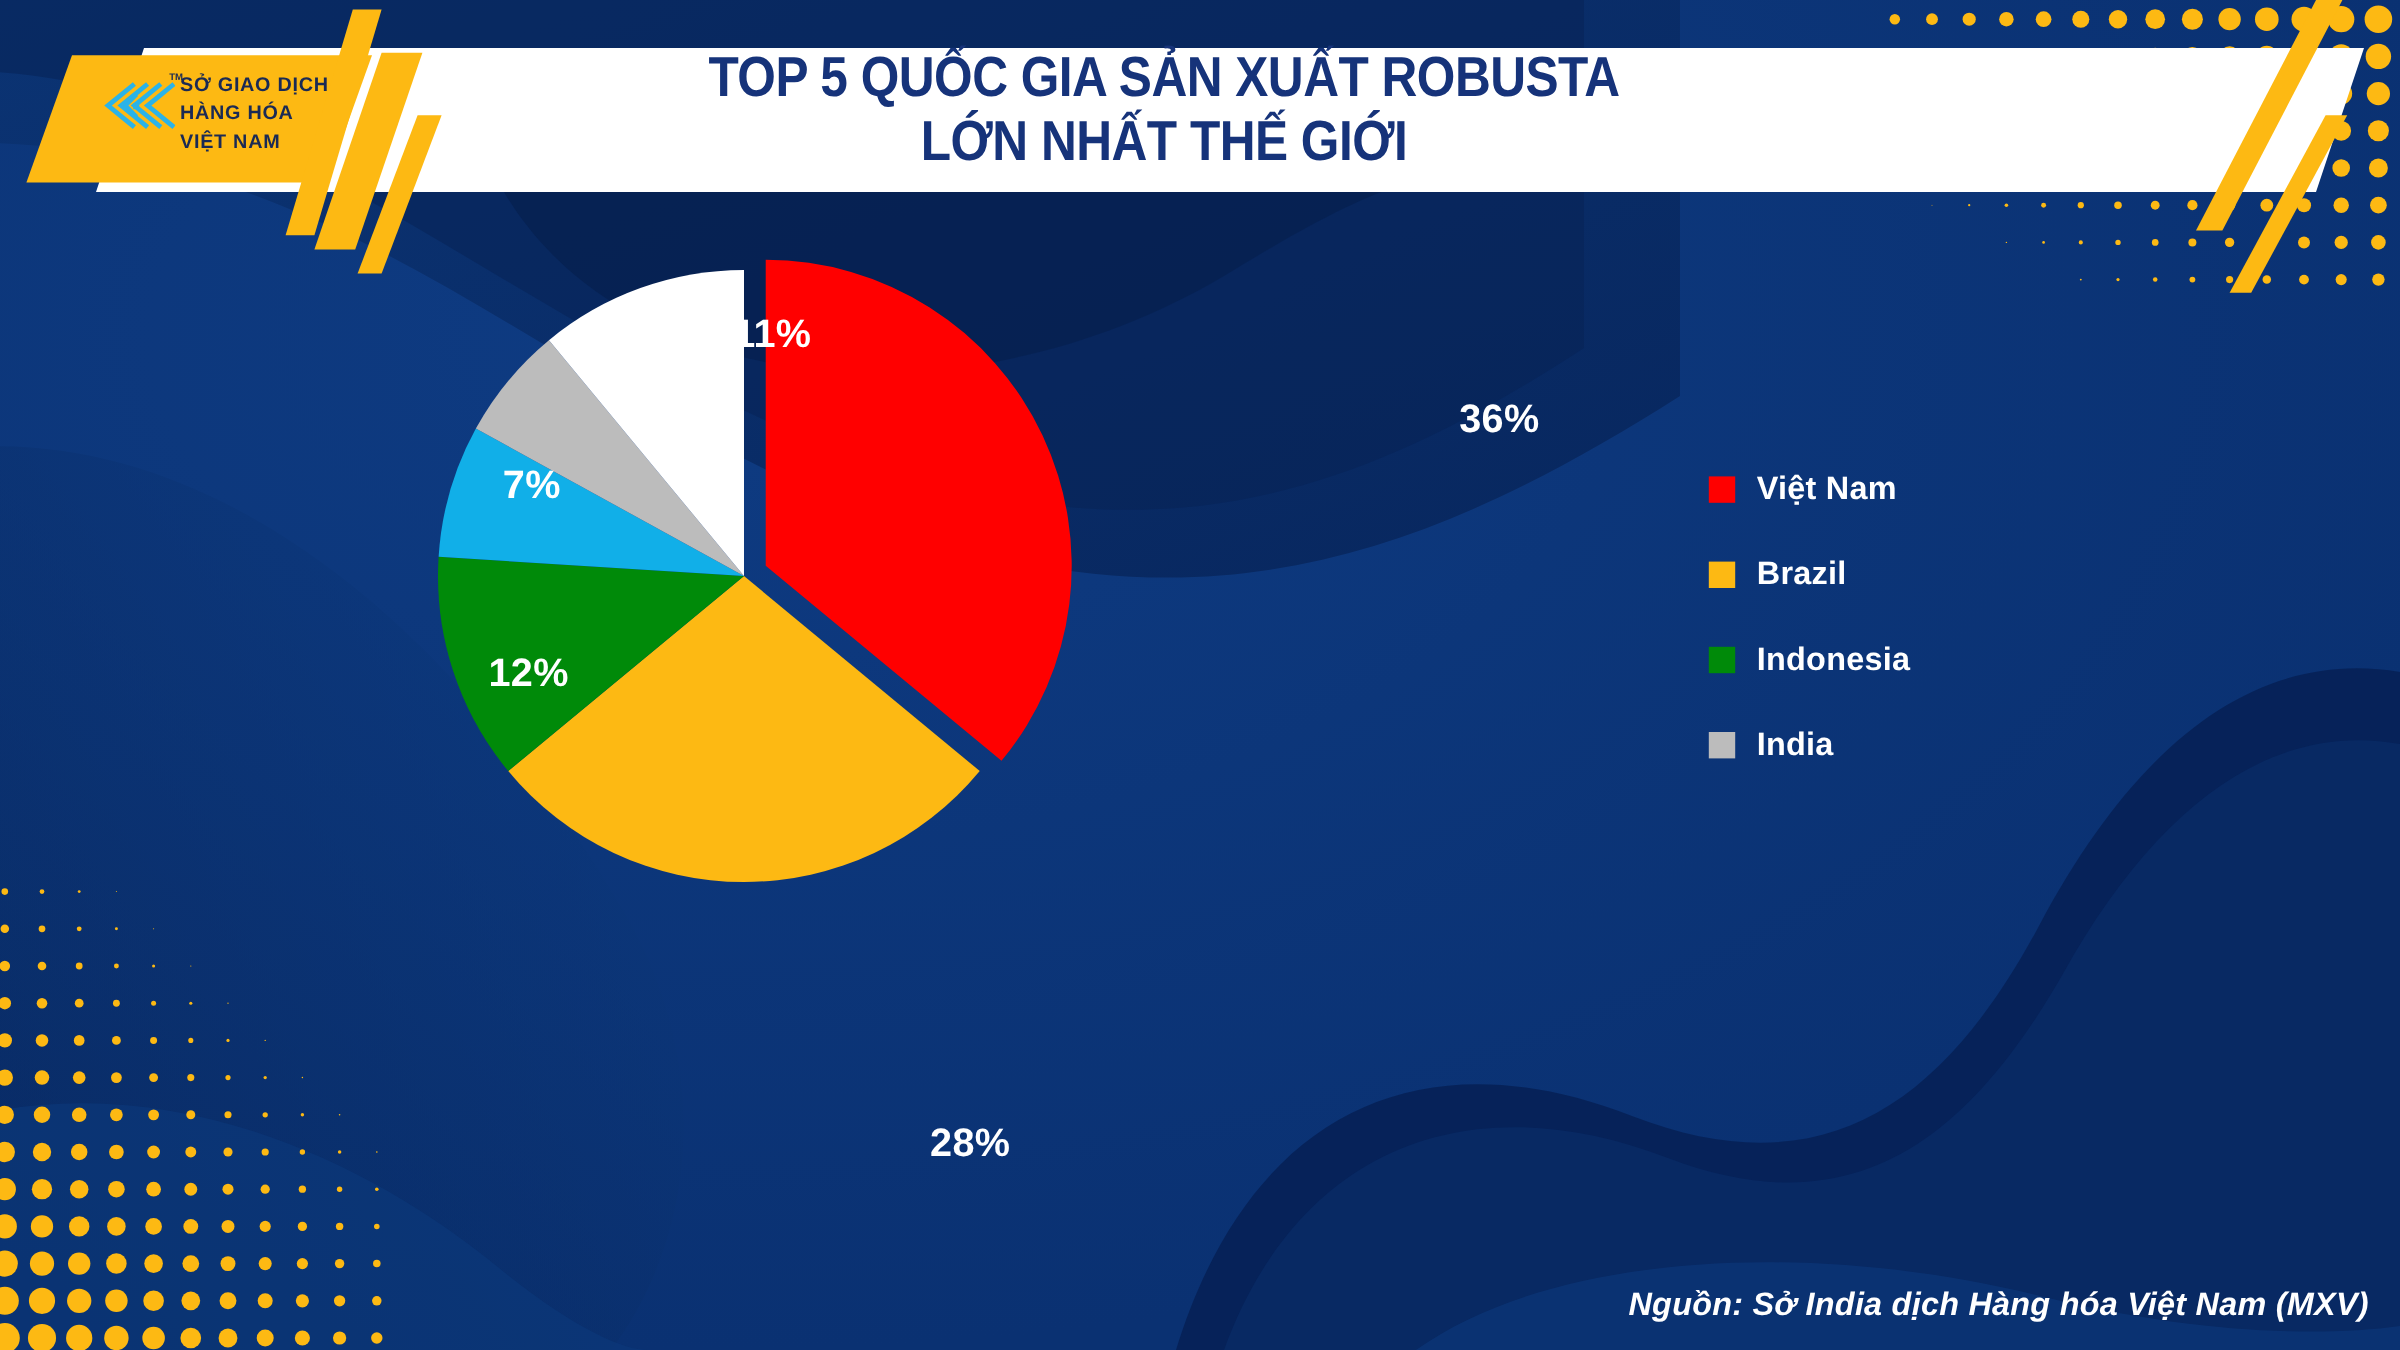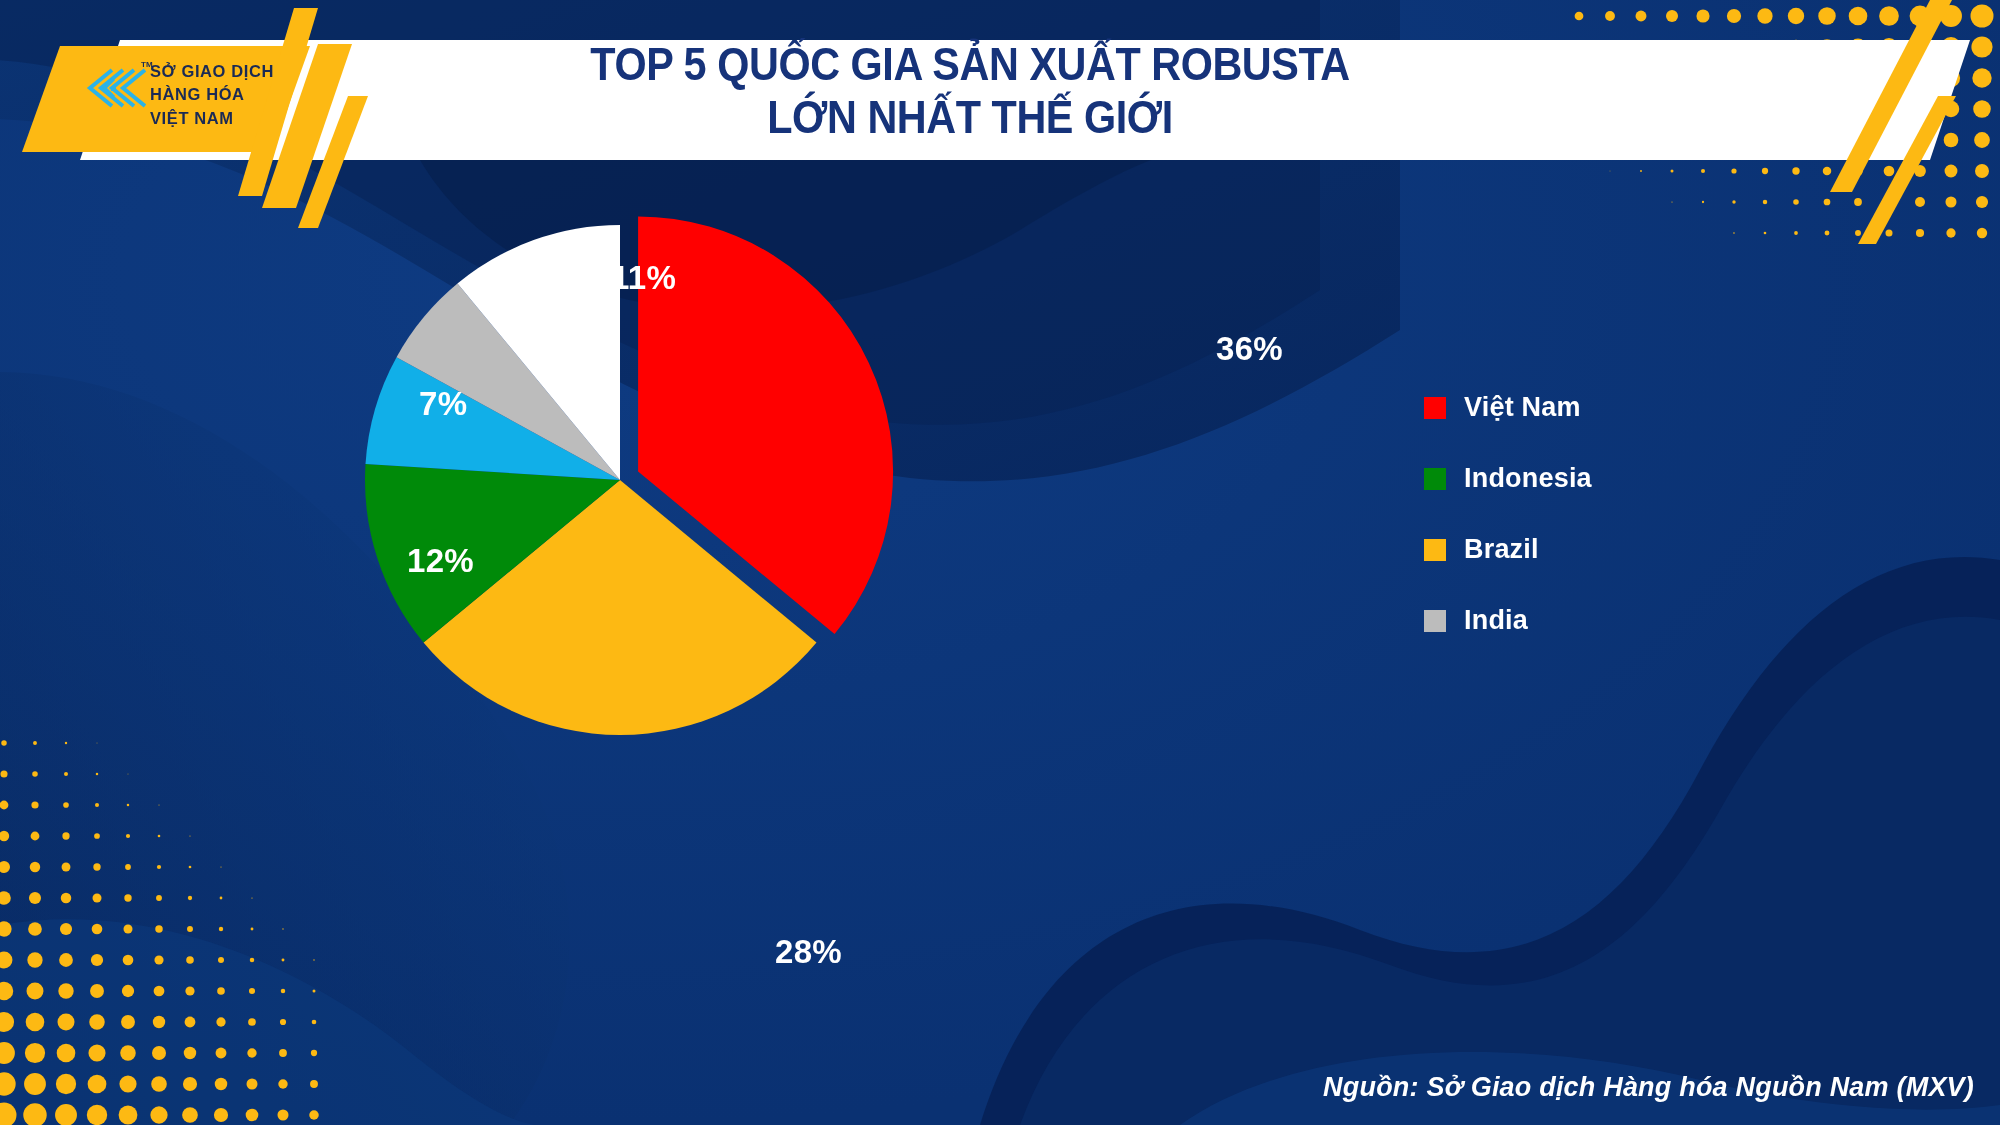--- a/index.html
+++ b/index.html
@@ -427,28 +427,28 @@
       <div class="pct" style="left: 486px; top: 279px;">6%</div>
       <div class="pct" style="left: 611px; top: 259px;">11%</div>
     </div>
 
   <div id="legend">
       <div class="legend-row">
         <span class="legend-swatch" style="background: rgb(255, 0, 0);"></span>
         <span class="legend-label">Việt Nam</span>
       </div>
       <div class="legend-row">
+        <span class="legend-swatch" style="background: rgb(253, 185, 19);"></span>
+        <span class="legend-label">Brazil</span>
+      </div>
+      <div class="legend-row">
         <span class="legend-swatch" style="background: rgb(0, 138, 9);"></span>
         <span class="legend-label">Indonesia</span>
-      </div>
-      <div class="legend-row">
-        <span class="legend-swatch" style="background: rgb(253, 185, 19);"></span>
-        <span class="legend-label">Brazil</span>
       </div>
       <div class="legend-row">
         <span class="legend-swatch" style="background: rgb(188, 188, 188);"></span>
         <span class="legend-label">India</span>
       </div>
     </div>
 
-  <div id="source">Nguồn: Sở Giao dịch Hàng hóa Nguồn Nam (MXV)</div>
+  <div id="source">Nguồn: Sở India dịch Hàng hóa Việt Nam (MXV)</div>
 
 </div>
 
 </body></html>

